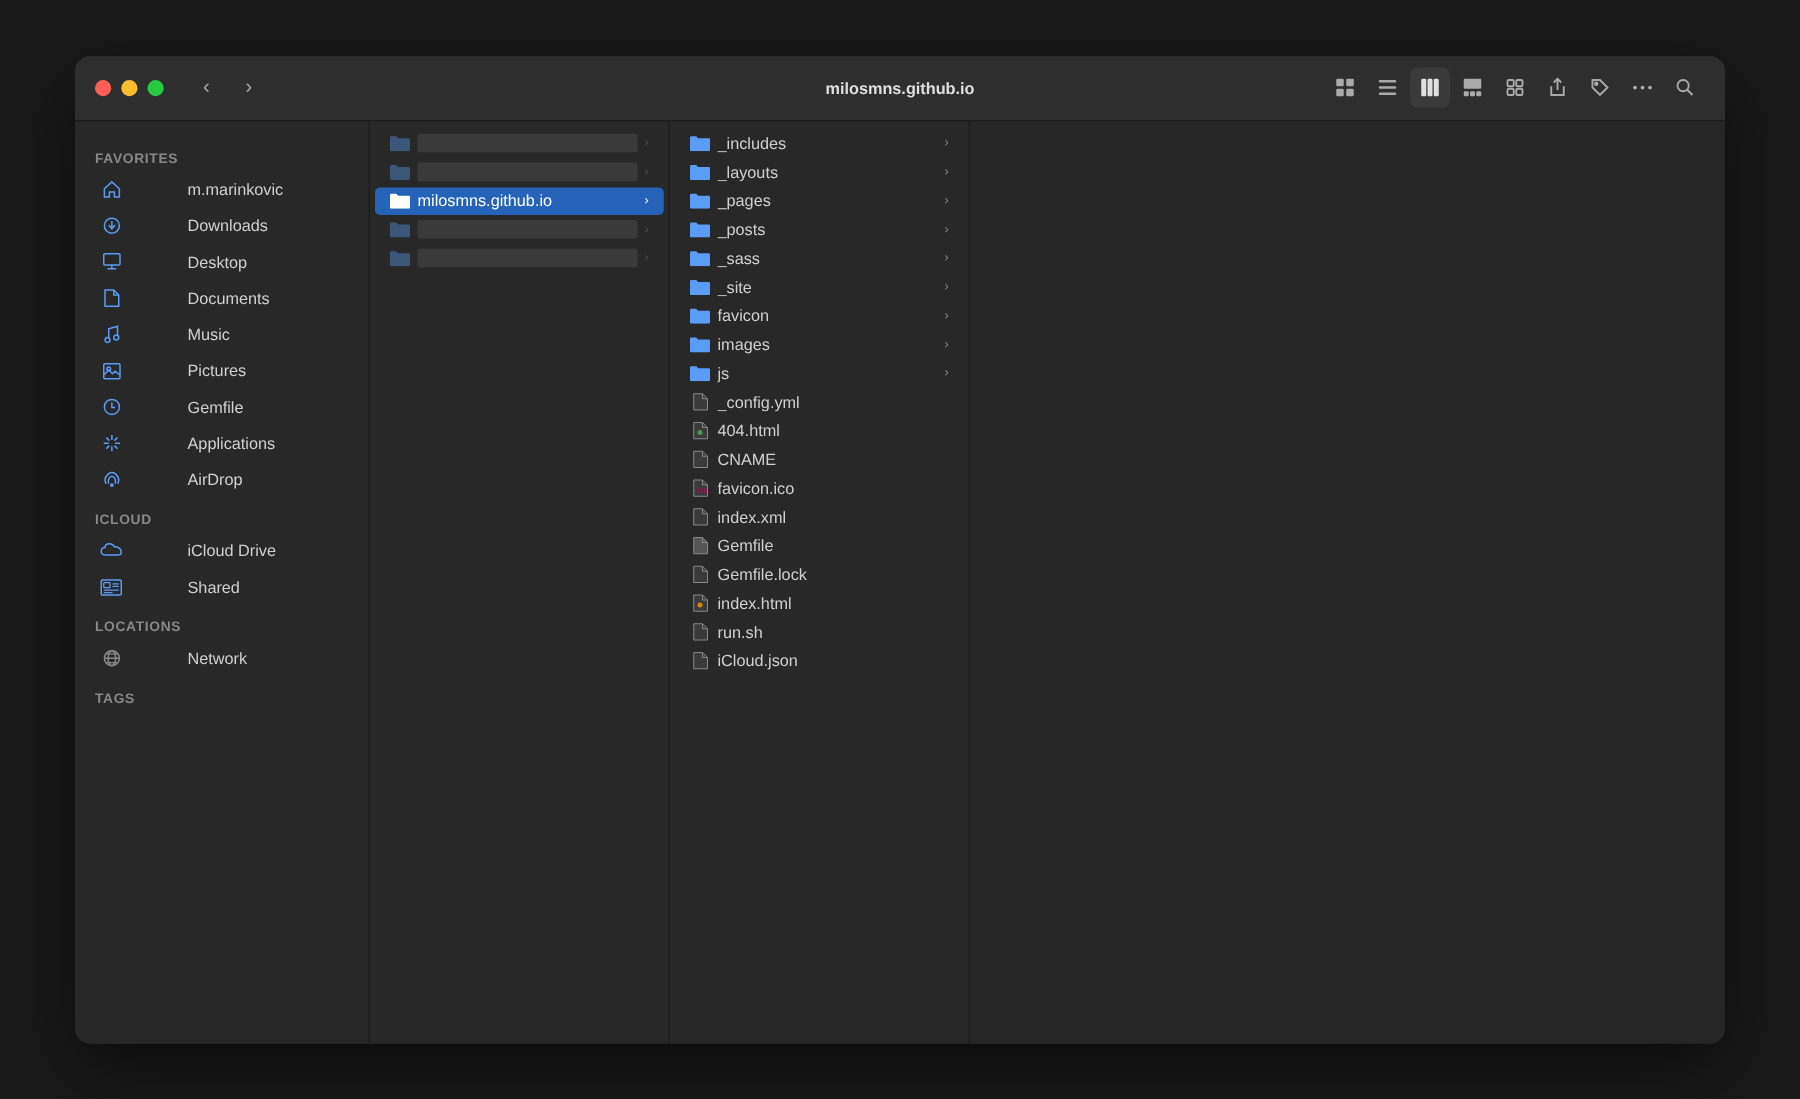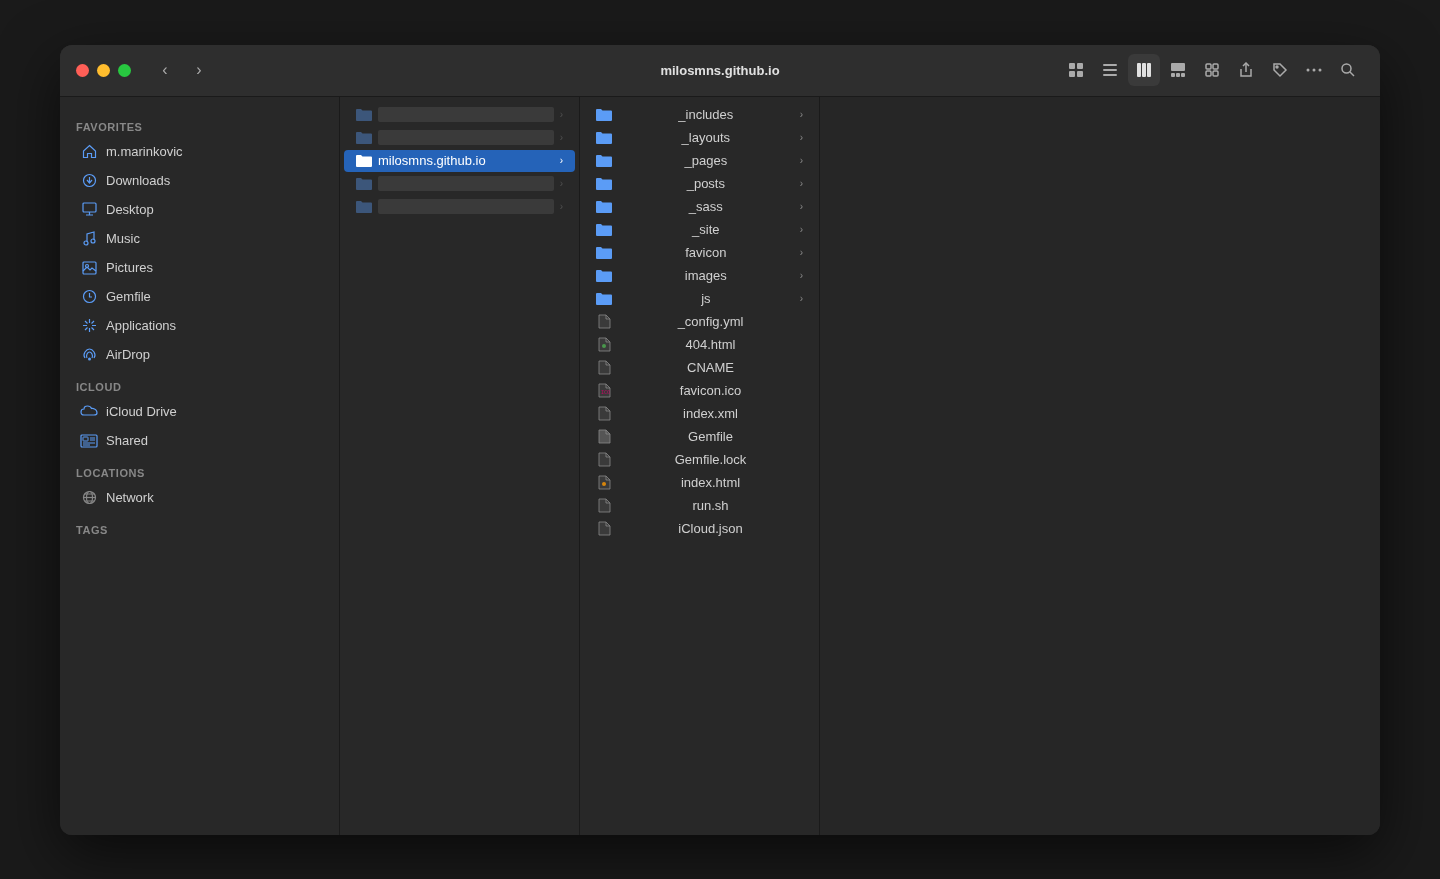--- a/index.html
+++ b/index.html
@@ -100,21 +100,21 @@
       gap: 2px;
     }
     
     .content {
       display: flex;
       flex: 1;
       overflow: hidden;
     }
     
     .sidebar {
-      width: 280px;
+      width: 236px;
       background: #282828;
       border-right: 1px solid #1a1a1a;
       padding: 12px 0;
       overflow-y: auto;
       flex-shrink: 0;
     }
     .sidebar-section-header {
       padding: 4px 16px 4px 16px;
       font-size: 11px;
       font-weight: 600;
@@ -139,20 +139,21 @@
       height: 18px;
       display: flex;
       align-items: center;
       justify-content: center;
       flex-shrink: 0;
       font-size: 14px;
     }
     .sidebar-label {
       font-size: 13px;
       color: #d0d0d0;
+      margin-left: 44px;
     }
     
     .columns-area {
       display: flex;
       flex: 1;
       overflow: hidden;
     }
     .column {
       min-width: 240px;
       border-right: 1px solid #1a1a1a;
@@ -319,20 +320,29 @@
           <svg width="15" height="15" viewBox="0 0 15 15" fill="none">
               <rect x="1" y="1" width="13" height="9" rx="1" stroke="#5b9cf6" stroke-width="1.2"></rect>
               <line x1="4" y1="13" x2="11" y2="13" stroke="#5b9cf6" stroke-width="1.2"></line>
               <line x1="7.5" y1="10" x2="7.5" y2="13" stroke="#5b9cf6" stroke-width="1.2"></line>
             </svg>
         </span>
         <span class="sidebar-label">Desktop</span>
       </div>
       <div class="sidebar-item">
         <span class="sidebar-icon">
+          <svg width="13" height="15" viewBox="0 0 13 15" fill="none">
+              <path d="M1 1 L8 1 L12 5 L12 14 L1 14 Z" stroke="#5b9cf6" stroke-width="1.2"></path>
+              <path d="M8 1 L8 5 L12 5" stroke="#5b9cf6" stroke-width="1.2" fill="none"></path>
+            </svg>
+        </span>
+        <span class="sidebar-label">Documents</span>
+      </div>
+      <div class="sidebar-item">
+        <span class="sidebar-icon">
           <svg width="14" height="15" viewBox="0 0 14 15" fill="none">
               <path d="M5 11 L5 3 L12 1 L12 9" stroke="#5b9cf6" stroke-width="1.2" fill="none"></path>
               <circle cx="4" cy="12" r="2" stroke="#5b9cf6" stroke-width="1.2"></circle>
               <circle cx="11" cy="10" r="2" stroke="#5b9cf6" stroke-width="1.2"></circle>
             </svg>
         </span>
         <span class="sidebar-label">Music</span>
       </div>
       <div class="sidebar-item">
         <span class="sidebar-icon">
@@ -455,21 +465,21 @@
           <span class="file-icon folder-icon">
             <svg width="16" height="13" viewBox="0 0 16 13" fill="#5b9cf6">
                 <path d="M0 2 Q0 1 1 1 L5 1 L6.5 2.5 L15 2.5 Q16 2.5 16 3.5 L16 12 Q16 13 15 13 L1 13 Q0 13 0 12 Z"></path>
               </svg>
           </span>
           <span class="file-name" style="background: #555; color: transparent; border-radius: 2px;">blurred4</span>
           <span class="file-chevron">›</span>
         </div>
       </div>
 
-      <div class="column" style="width:240px;text-align:center;">
+      <div class="column" style="width:240px;">
 
         <div class="file-row">
           <span class="file-icon folder-icon">
             <svg width="16" height="13" viewBox="0 0 16 13" fill="#5b9cf6">
                 <path d="M0 2 Q0 1 1 1 L5 1 L6.5 2.5 L15 2.5 Q16 2.5 16 3.5 L16 12 Q16 13 15 13 L1 13 Q0 13 0 12 Z"></path>
               </svg>
           </span>
           <span class="file-name">_includes</span>
           <span class="file-chevron">›</span>
         </div>

